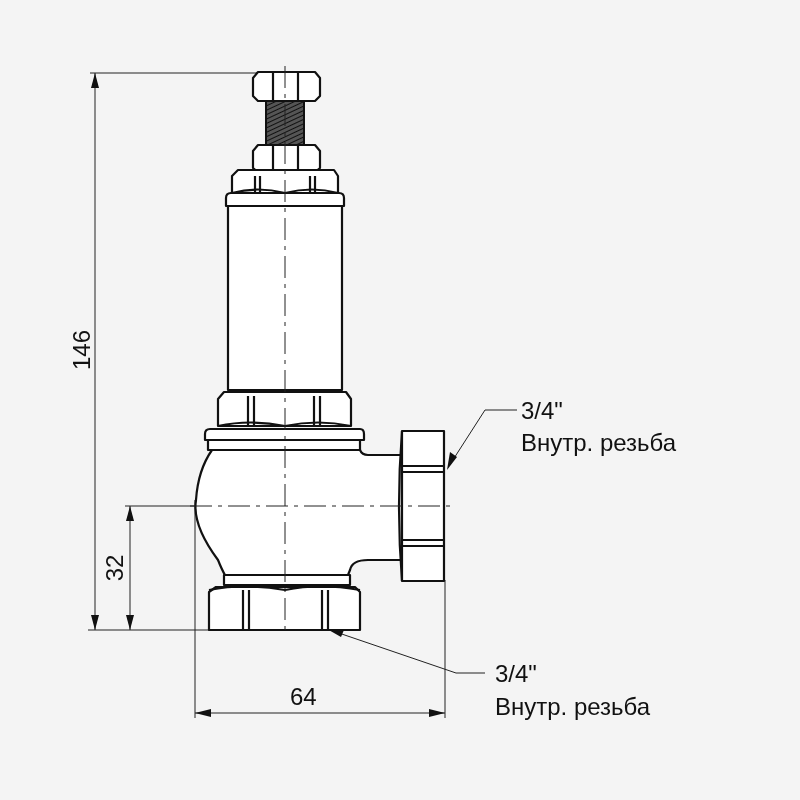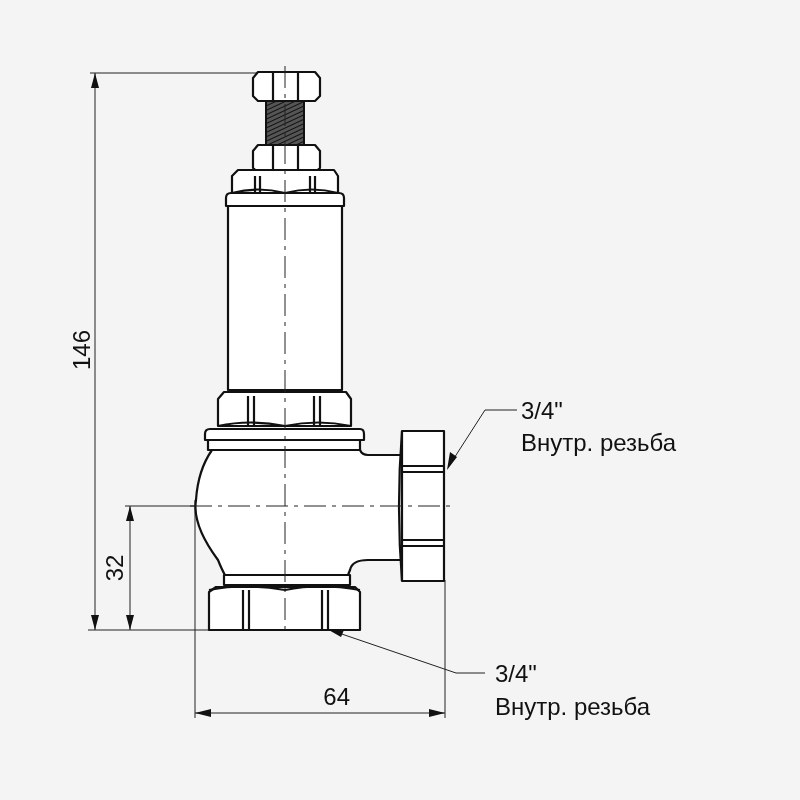--- a/index.html
+++ b/index.html
@@ -106,19 +106,19 @@
   </g>
 
   <g>
     <line class="center" x1="285" y1="66" x2="285" y2="636"></line>
     <line class="center" x1="190" y1="506" x2="450" y2="506"></line>
   </g>
 </svg>
 
 <div class="lbl" style="left:52px; top:338px; width:60px; text-align:center; transform:rotate(-90deg);">146</div>
 <div class="lbl" style="left:90px; top:556px; width:50px; text-align:center; transform:rotate(-90deg);">32</div>
-<div class="lbl" style="left:290px; top:685px; width:60px; text-align:right;">64</div>
+<div class="lbl" style="left:290px; top:685px; width:60px; text-align:left;">64</div>
 
 <div class="lbl" style="left:521px; top:399px;">3/4"</div>
 <div class="lbl" style="left:521px; top:431px;">Внутр. резьба</div>
 <div class="lbl" style="left:495px; top:662px;">3/4"</div>
 <div class="lbl" style="left:495px; top:695px;">Внутр. резьба</div>
 </div>
 
 </body></html>

